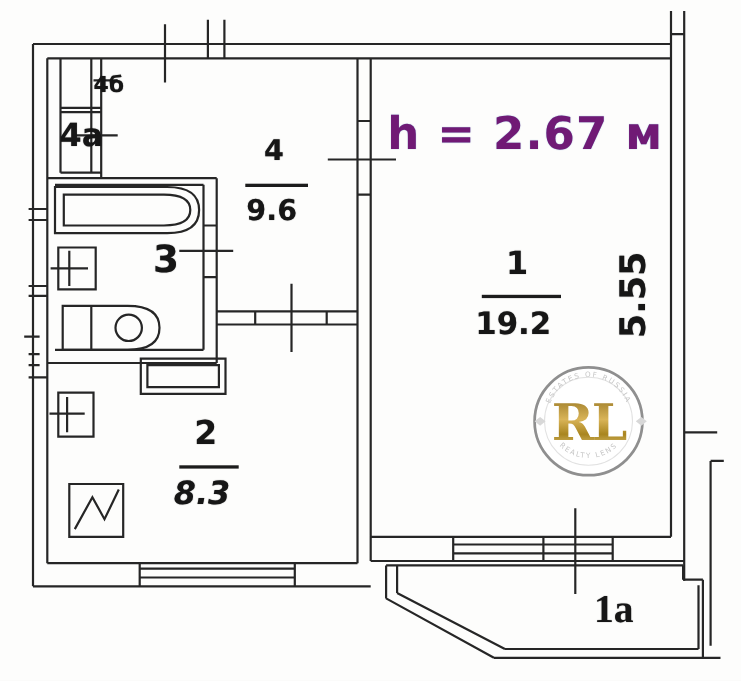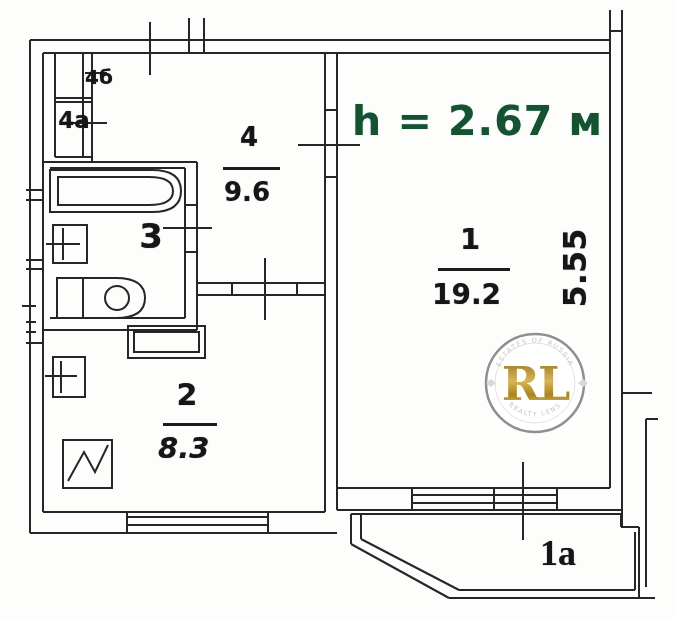--- a/index.html
+++ b/index.html
@@ -2,34 +2,34 @@
 <html><head>
 <meta charset="utf-8">
 <style>
   html,body{margin:0;padding:0;background:#e8e8e8;}
   #stage{position:relative;width:674px;height:619px;background:#fdfdfc;overflow:hidden;
          font-family:"DejaVu Sans", sans-serif;}
   svg{position:absolute;left:0;top:0;}
   .lbl{position:absolute;color:#161616;font-weight:700;text-align:center;
        text-shadow:0 0 1px rgba(0,0,0,.55);line-height:1;white-space:nowrap;}
   .frac{position:absolute;border-top:3px solid #1c1c1c;}
-  .h-note{position:absolute;left:352px;top:97px;width:220px;color:#14532d;
+  .h-note{position:absolute;left:352px;top:97px;width:220px;color:#701a75;
           font-size:41px;font-weight:700;text-shadow:0 0 1px rgba(46,108,182,.6);
           letter-spacing:1px;white-space:nowrap;}
   .dim-rot{position:absolute;left:533px;top:252px;width:84px;font-size:32px;
            transform:rotate(-90deg);transform-origin:50% 50%;}
   .r1num{left:450px;top:225px;width:40px;font-size:29px;}
   .r1area{left:432px;top:281px;width:68px;font-size:28px;}
   .r4num{left:229px;top:124px;width:40px;font-size:26px;}
   .r4area{left:221px;top:179px;width:52px;font-size:26px;}
   .r2num{left:167px;top:380px;width:40px;font-size:30px;}
   .r2area{left:158px;top:434px;width:50px;font-size:29px;font-style:italic;}
   .r3num{left:136px;top:219px;width:30px;font-size:34px;}
   .c4b{left:55px;top:67px;width:40px;font-size:20px;padding-left:24px;}
-  .c4a{left:54px;top:109px;width:40px;font-size:23px;}
+  .c4a{left:54px;top:109px;width:40px;font-size:29px;}
   .d345{left:408px;top:435px;width:64px;font-size:27px;}
   .b1a{left:537px;top:535px;width:42px;font-size:36px;font-family:Liberation Serif, serif;}
   .fl1{left:438px;top:268px;width:72px;}
   .fl4{left:223px;top:167px;width:57px;}
   .fl2{left:163px;top:423px;width:54px;}
 </style>
 </head>
 <body>
 
 <div id="stage">

